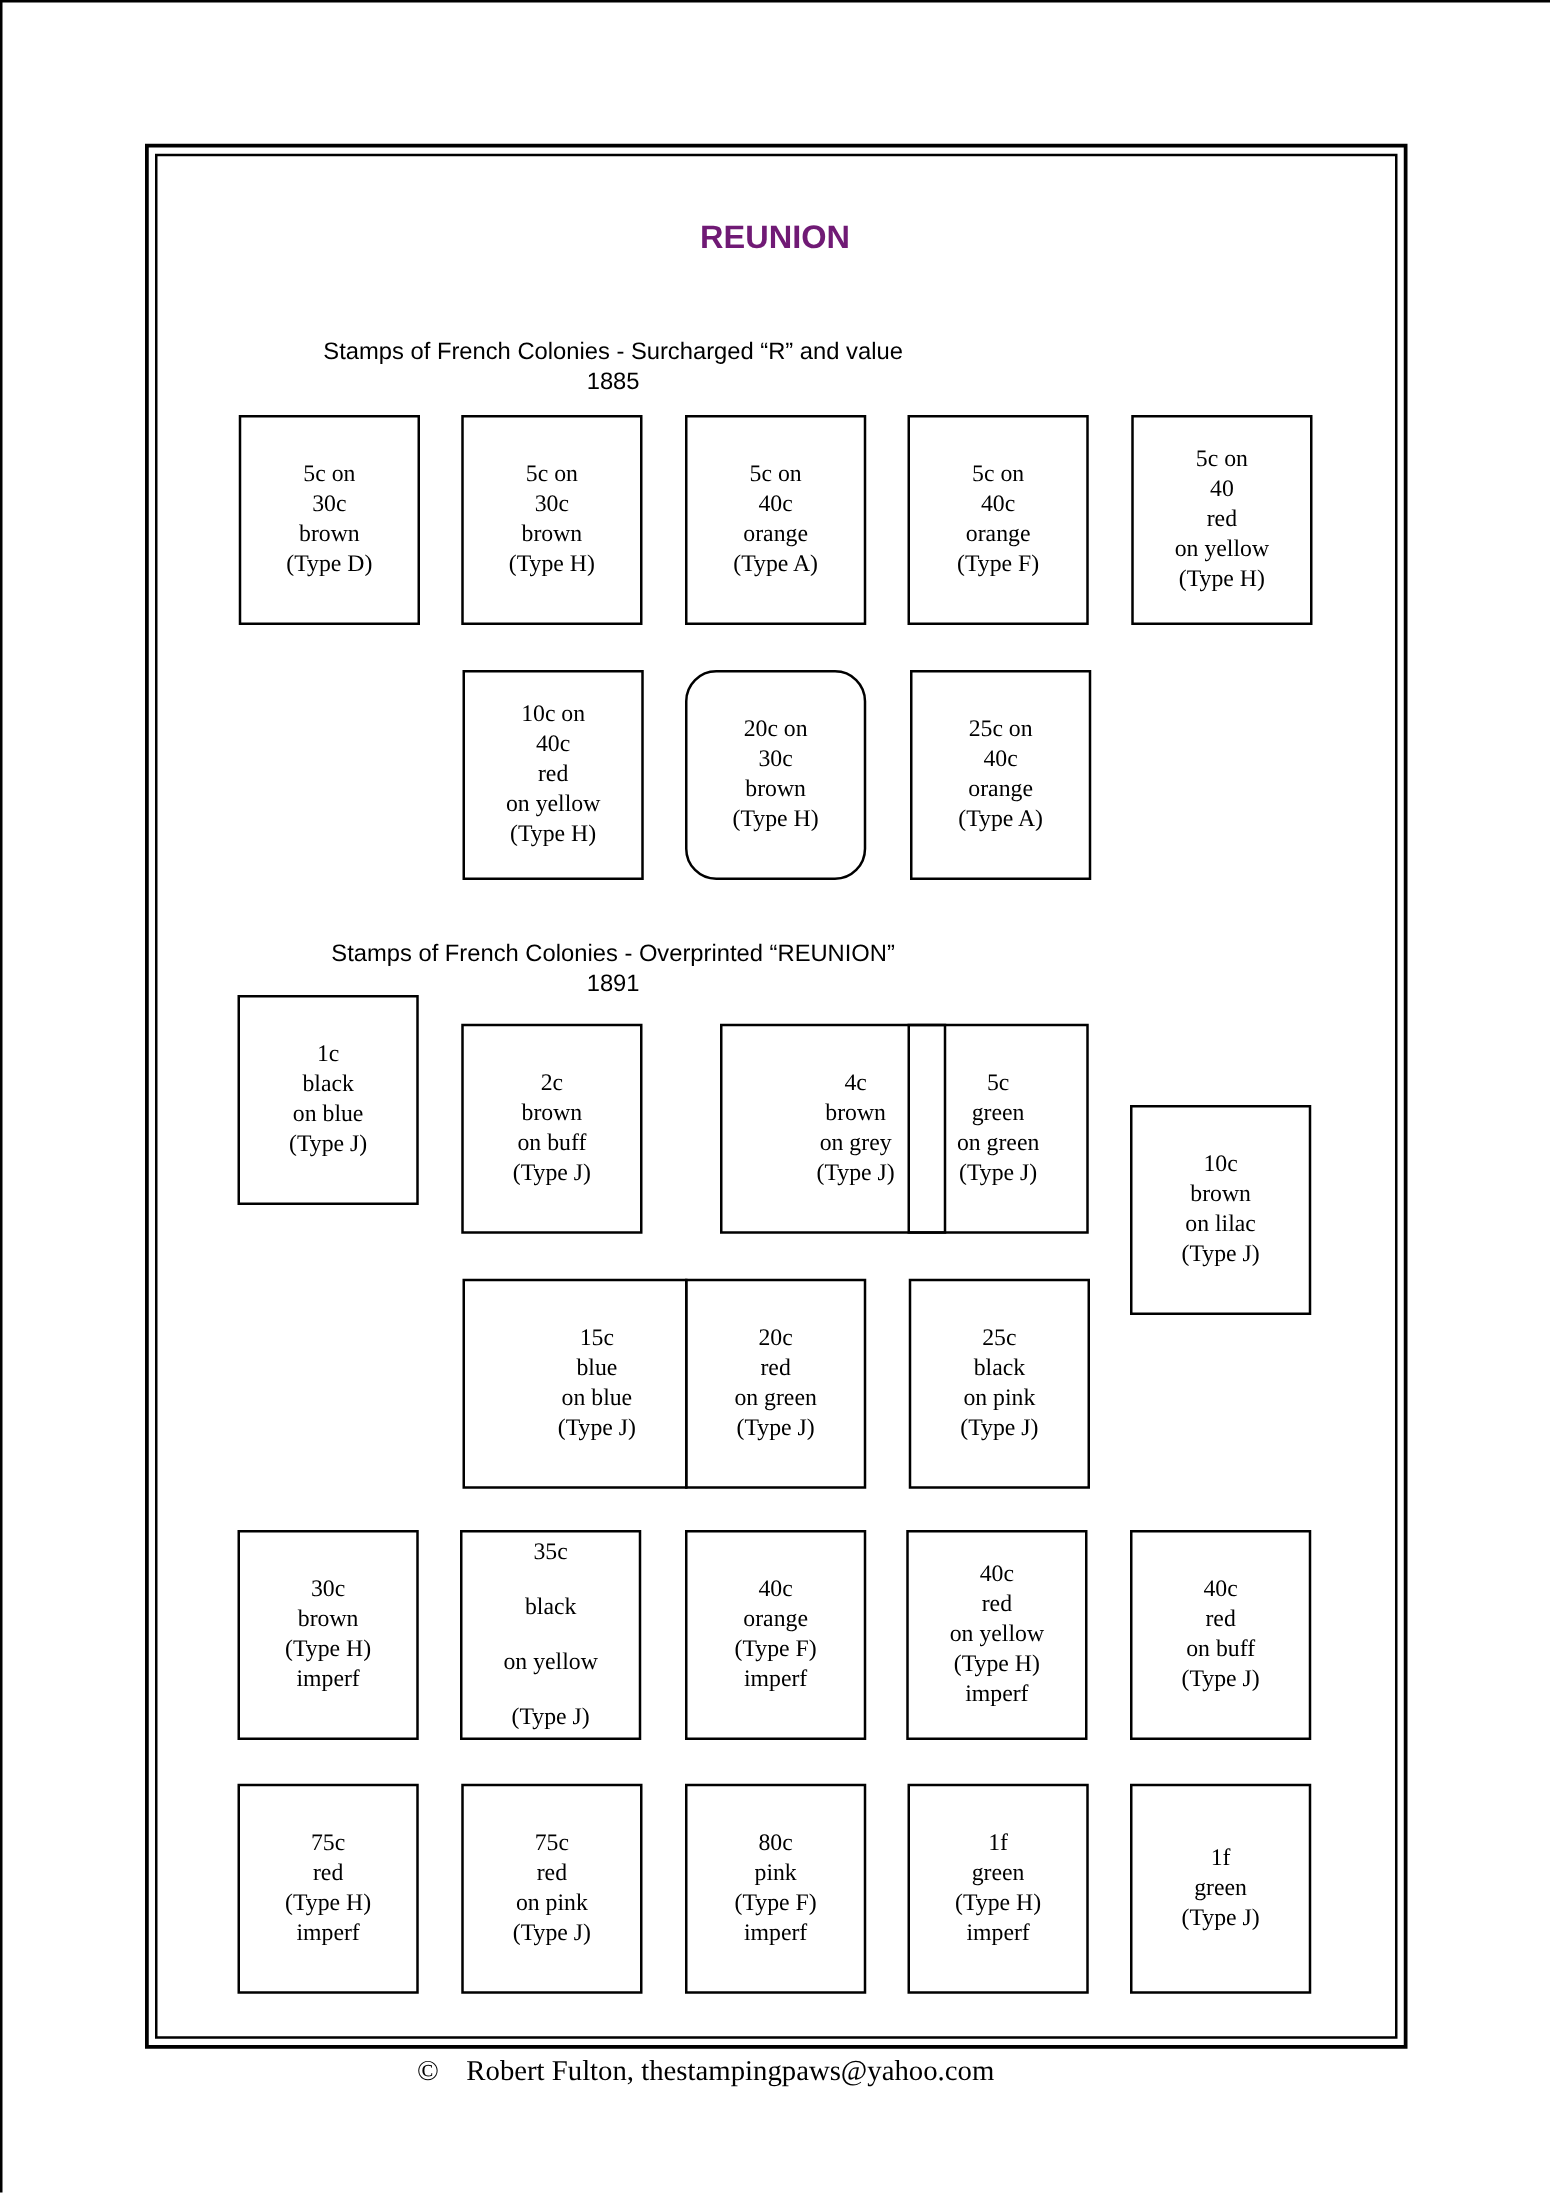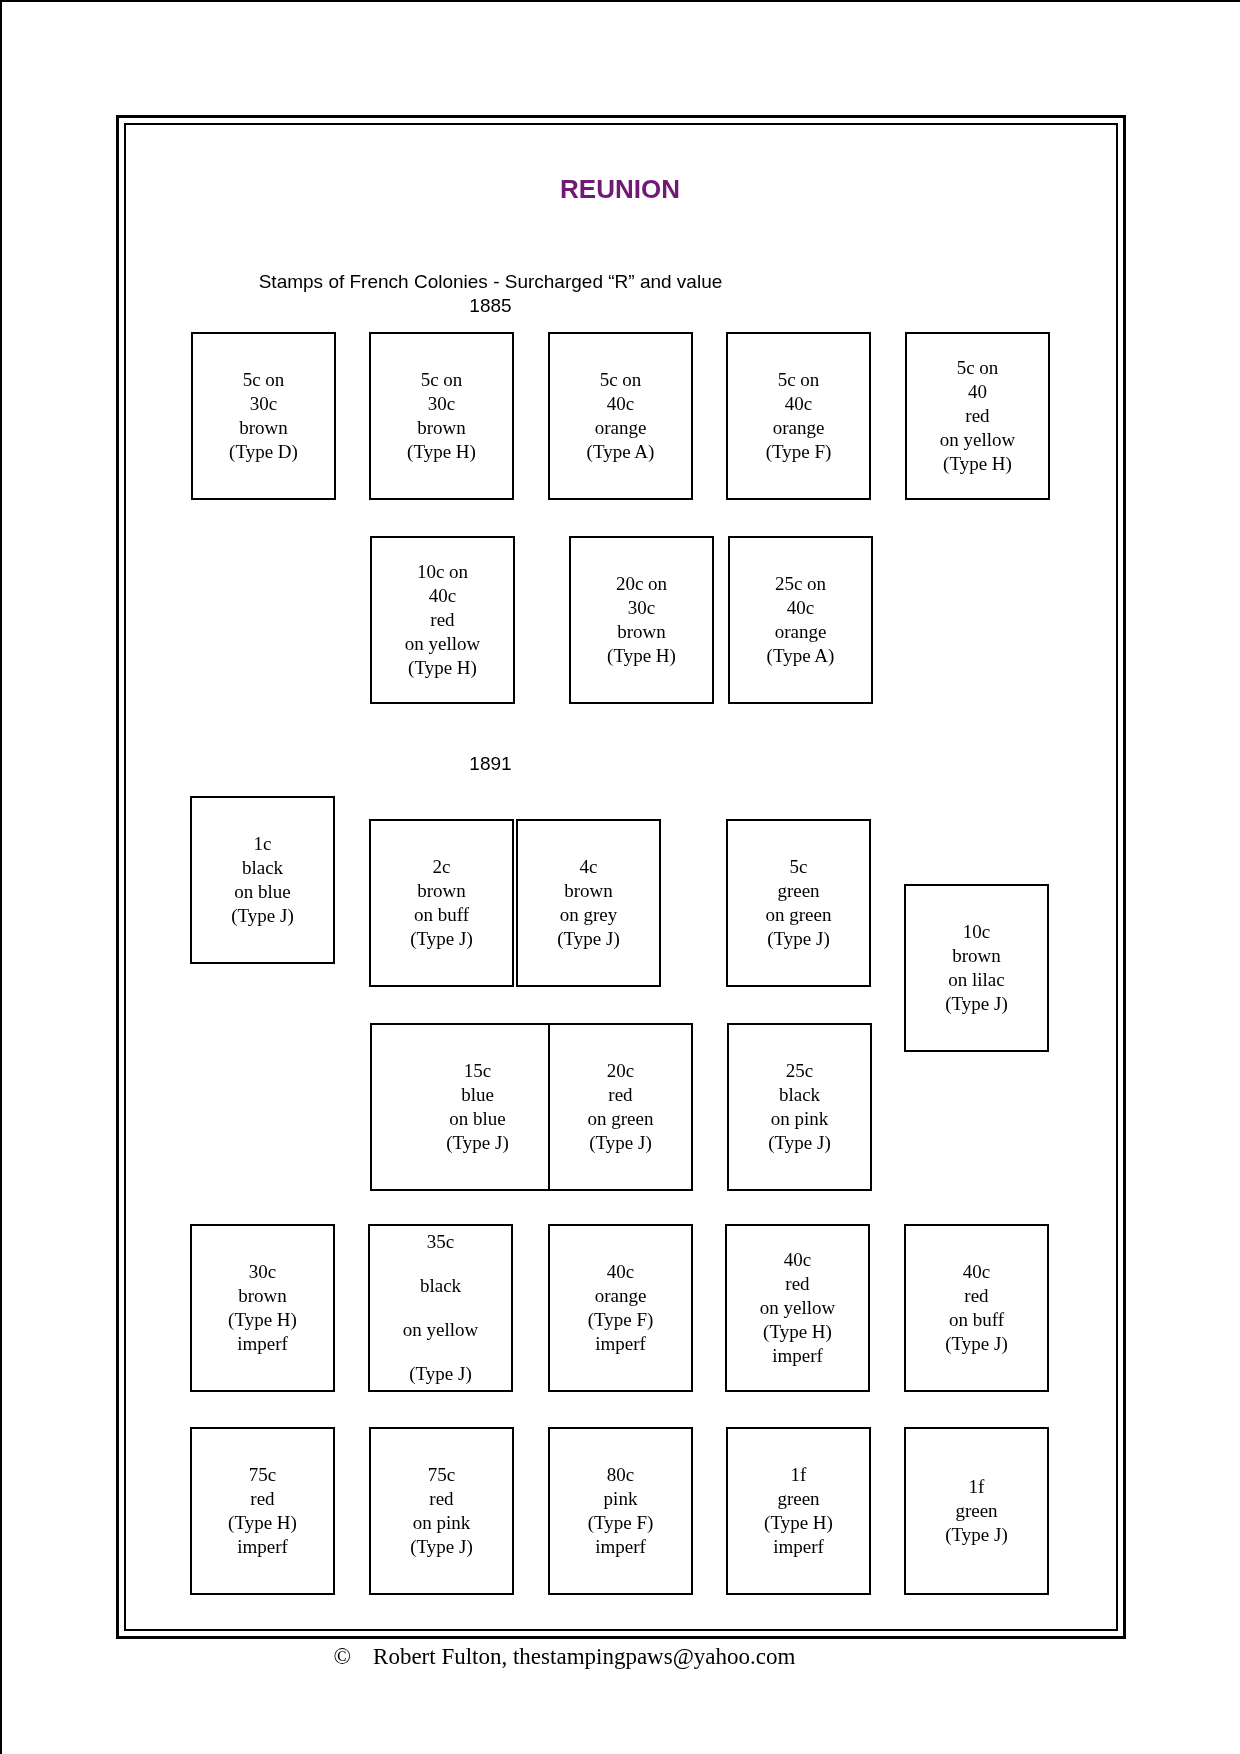--- a/index.html
+++ b/index.html
@@ -77,50 +77,51 @@
   <span class="line">(Type H)</span>
 </div>
 
 <div class="stamp" style="left:370px; top:536px;">
   <span class="line">10c on</span>
   <span class="line">40c</span>
   <span class="line">red</span>
   <span class="line">on yellow</span>
   <span class="line">(Type H)</span>
 </div>
-<div class="stamp" style="left:569px; top:536px;">
+<div class="stamp" style="left:548px; top:536px;border-radius:25px;">
   <span class="line">20c on</span>
   <span class="line">30c</span>
   <span class="line">brown</span>
   <span class="line">(Type H)</span>
 </div>
 <div class="stamp" style="left:728px; top:536px;">
   <span class="line">25c on</span>
   <span class="line">40c</span>
   <span class="line">orange</span>
   <span class="line">(Type A)</span>
 </div>
 
 <div class="section-head" style="top:752px;">
+  <div>Stamps of French Colonies - Overprinted “REUNION”</div>
   <div>1891</div>
 </div>
 
 <div class="stamp" style="left:190px; top:796px;">
   <span class="line">1c</span>
   <span class="line">black</span>
   <span class="line">on blue</span>
   <span class="line">(Type J)</span>
 </div>
 <div class="stamp" style="left:369px; top:819px;">
   <span class="line">2c</span>
   <span class="line">brown</span>
   <span class="line">on buff</span>
   <span class="line">(Type J)</span>
 </div>
-<div class="stamp" style="left:516px; top:819px;">
+<div class="stamp" style="left:576px; top:819px;padding-left:36px;">
   <span class="line">4c</span>
   <span class="line">brown</span>
   <span class="line">on grey</span>
   <span class="line">(Type J)</span>
 </div>
 <div class="stamp" style="left:726px; top:819px;">
   <span class="line">5c</span>
   <span class="line">green</span>
   <span class="line">on green</span>
   <span class="line">(Type J)</span>

